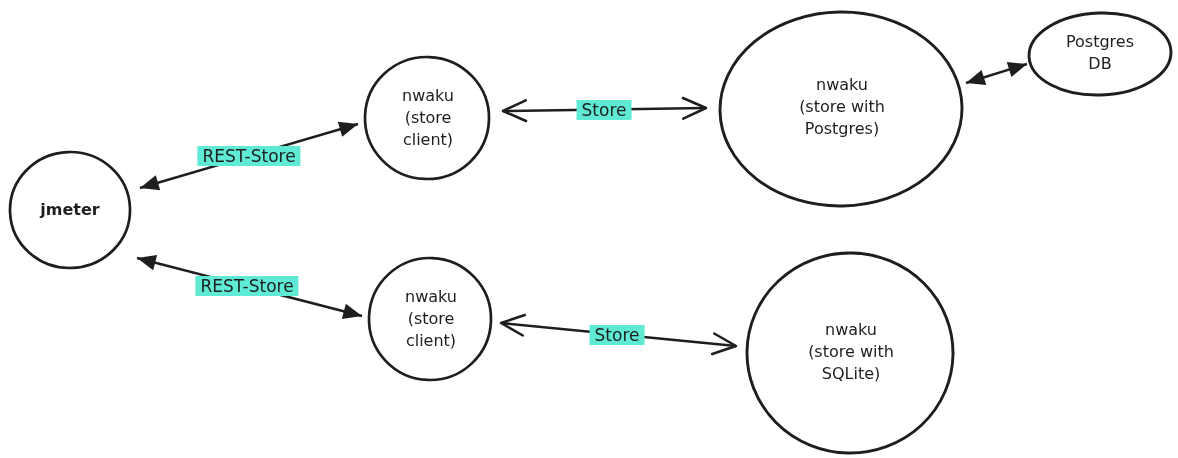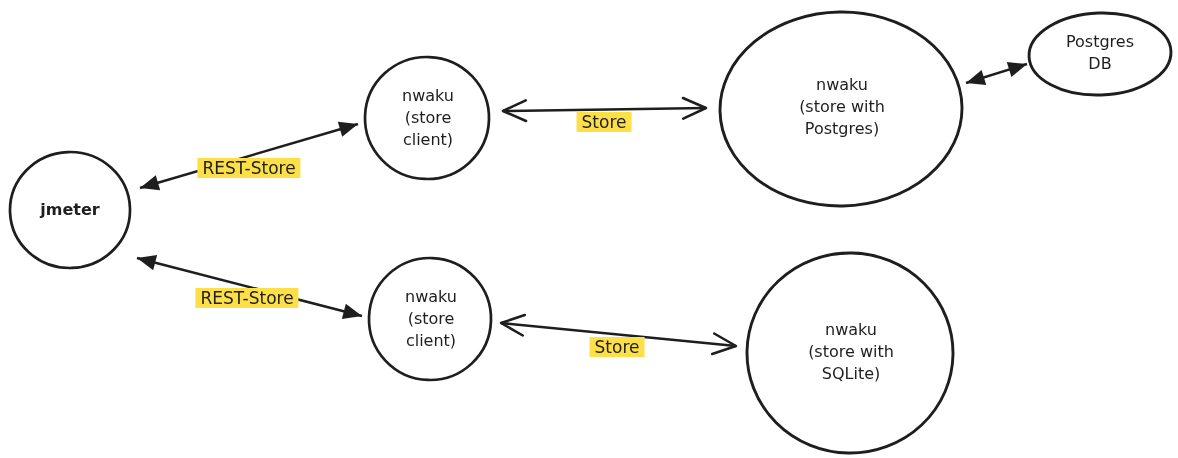--- a/index.html
+++ b/index.html
@@ -27,28 +27,27 @@
     text-align: center;
     white-space: pre-line;
     font-size: 16px;
     line-height: 22px;
     color: #1e1e1e;
     pointer-events: none;
   }
   .edge-label {
     position: absolute;
     transform: translate(-50%, -50%);
-    background: #fde047;
+    background: #5eead4;
     padding: 0 5px;
     font-size: 17px;
     line-height: 20px;
     color: #1e1e1e;
     white-space: nowrap;
     pointer-events: none;
-    margin-top: 12px;
   }
 </style>
 </head>
 <body>
 
 <div class="stage">
 
   <svg width="1178" height="458" viewBox="0 0 1178 458">
     <defs>
       <marker id="mFilled" viewBox="0 0 12 12" refX="11" refY="6" markerWidth="9" markerHeight="9" orient="auto-start-reverse" markerUnits="strokeWidth">

